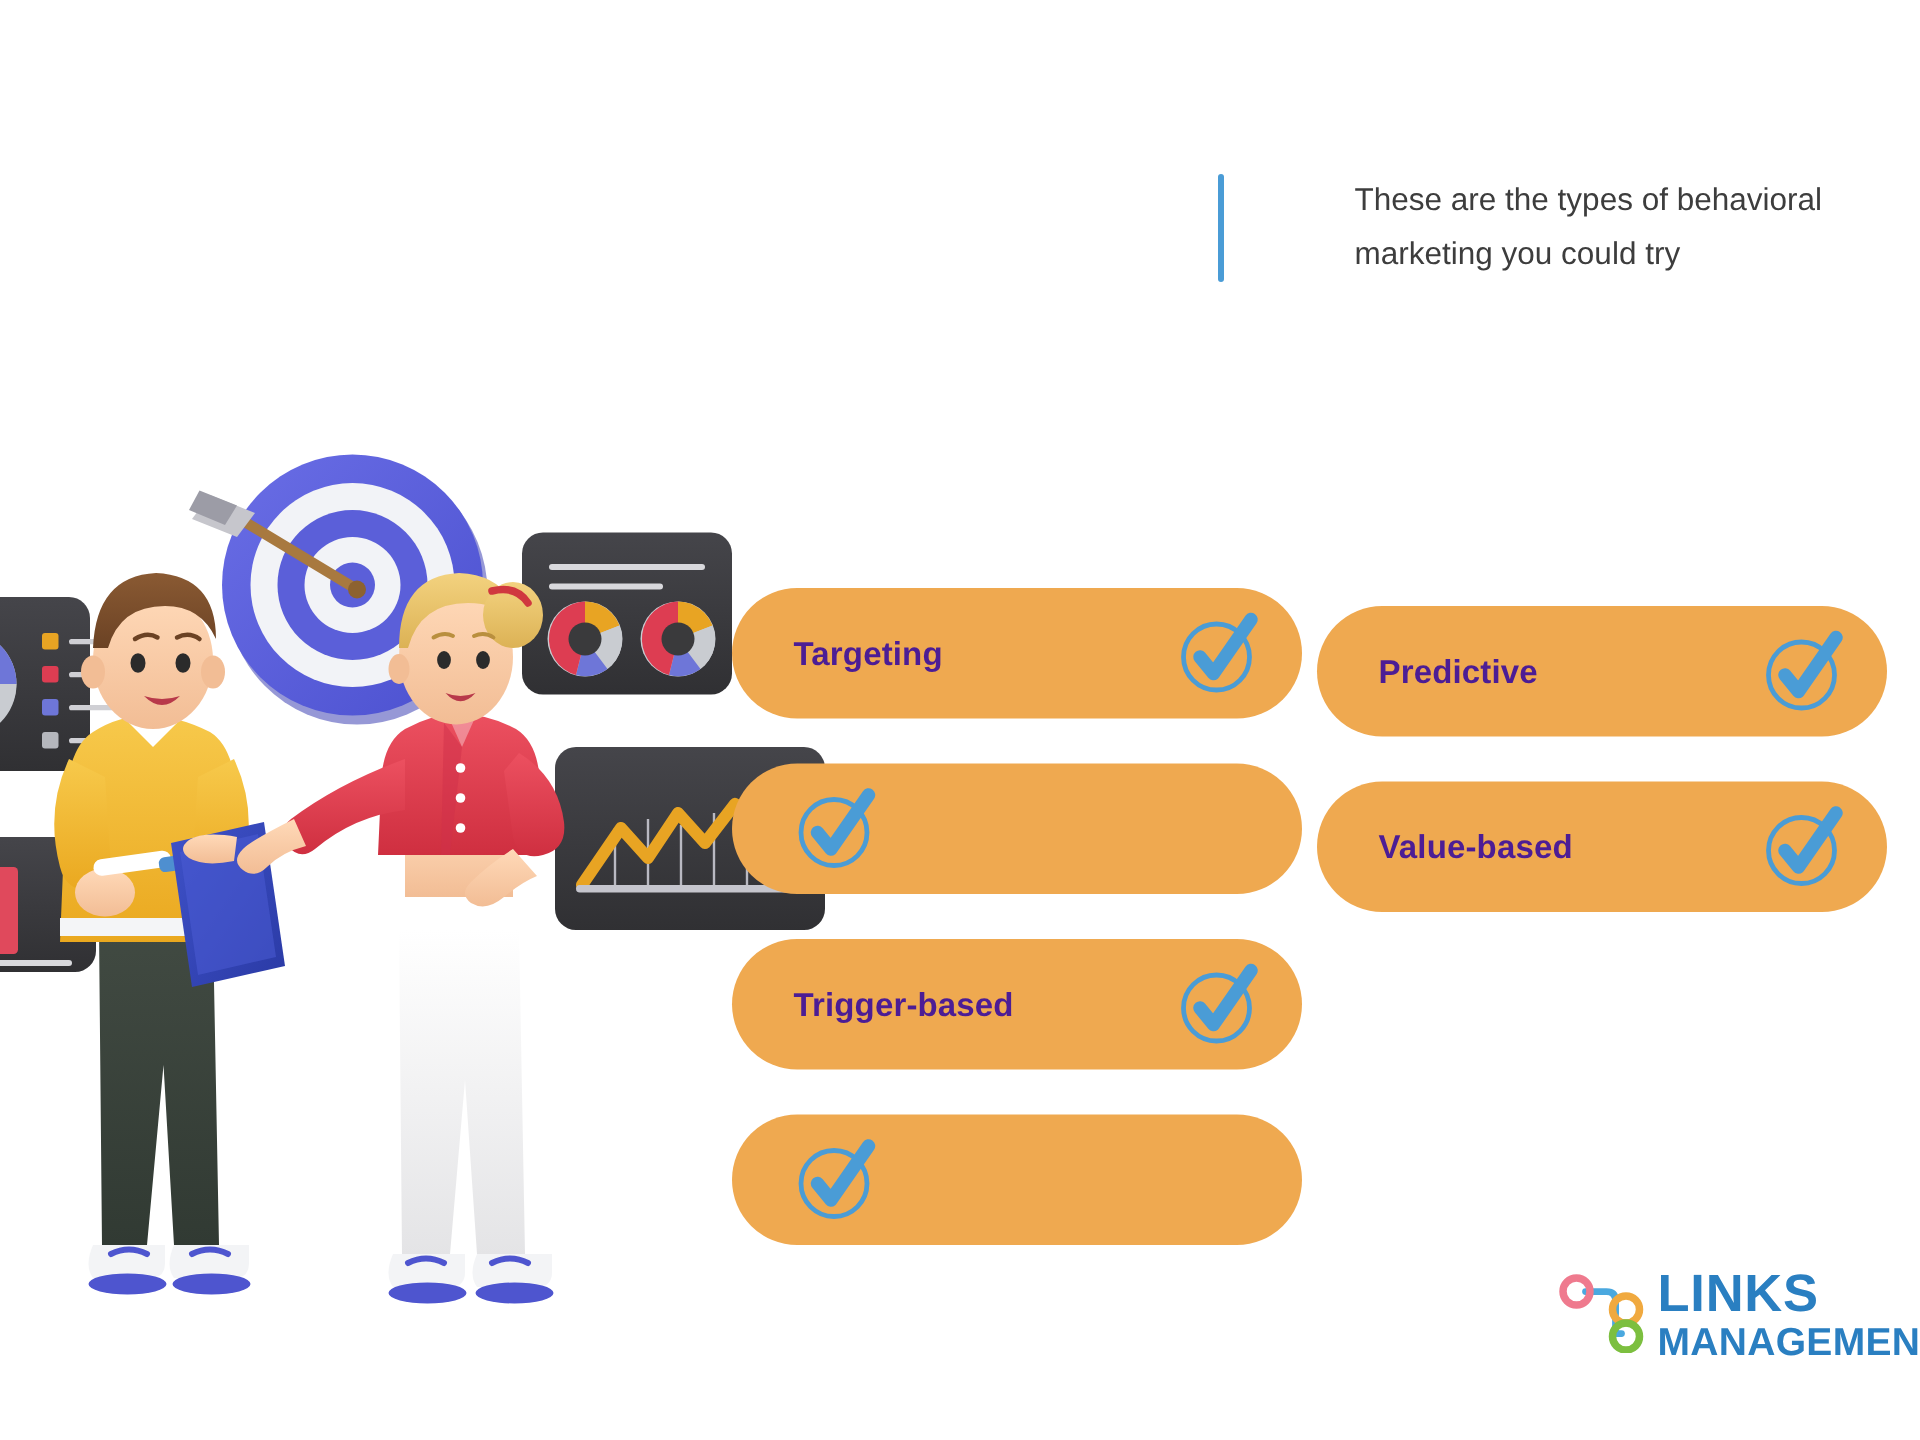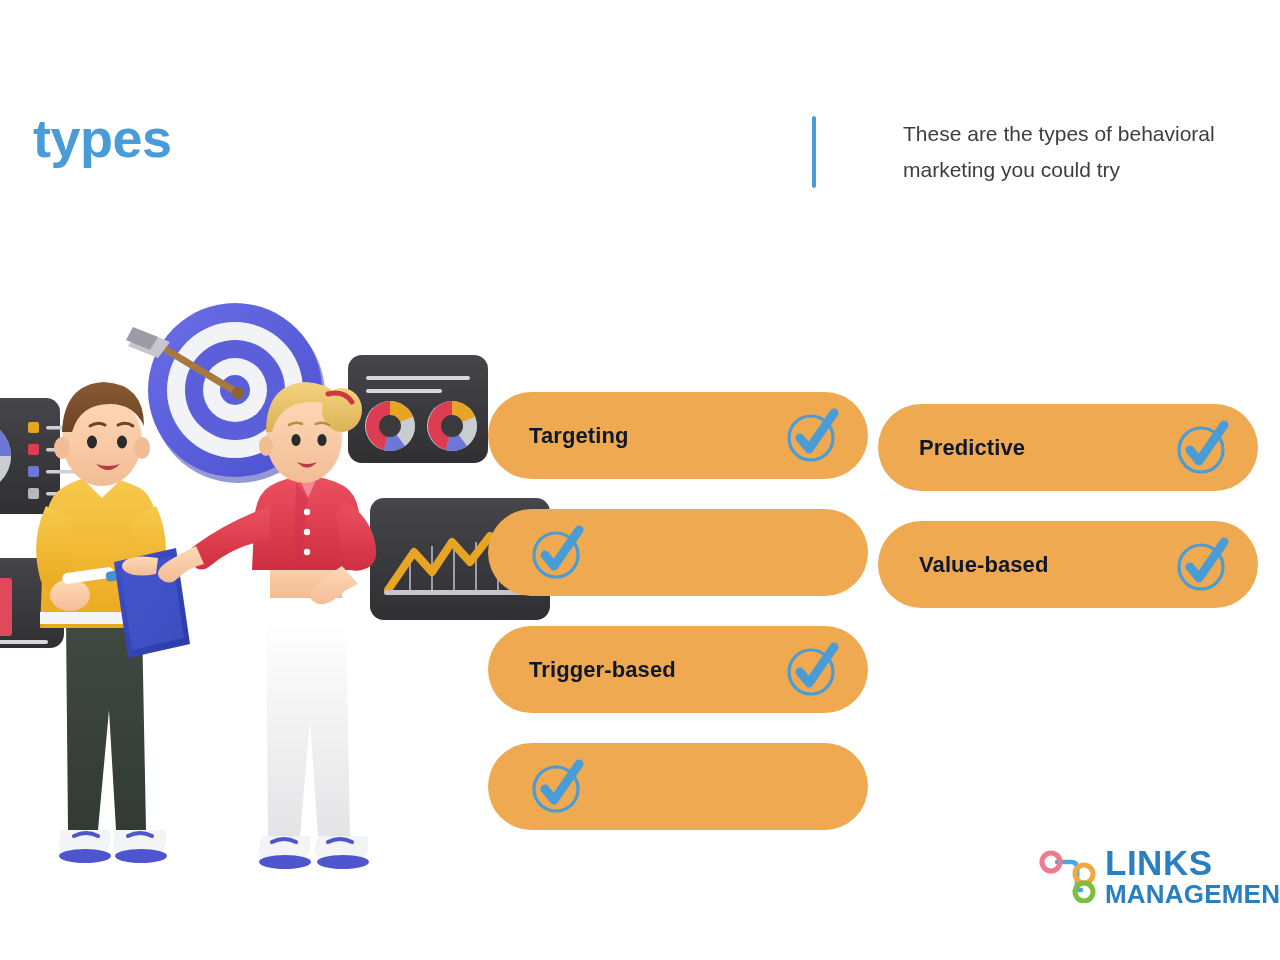--- a/index.html
+++ b/index.html
@@ -73,21 +73,21 @@
     margin-bottom: 30px;
     display: flex;
     align-items: center;
     box-sizing: border-box;
     padding: 0 26px 0 41px;
     position: relative;
   }
   .pill-label {
     font-size: 22px;
     font-weight: bold;
-    color: #0f172a;
+    color: #4c1d95;
     letter-spacing: 0.1px;
     flex: 1 1 auto;
     white-space: nowrap;
   }
   .pill-check {
     flex: 0 0 auto;
     width: 58px;
     height: 58px;
     display: block;
   }
@@ -133,21 +133,20 @@
     letter-spacing: 0.2px;
     margin-top: 1px;
   }
 </style>
 </head>
 <body>
 
 <div id="canvas">
 
   <div id="header-title">
-    <span class="title-line blue">types</span>
   </div>
 
   <div id="subtitle-block">
     <div id="subtitle-bar"></div>
     <div id="subtitle-text">These are the types of behavioral marketing you could try</div>
   </div>
 
   <div id="illustration">
     <svg width="580" height="610" viewBox="0 0 580 610" xmlns="http://www.w3.org/2000/svg">
       <defs>

